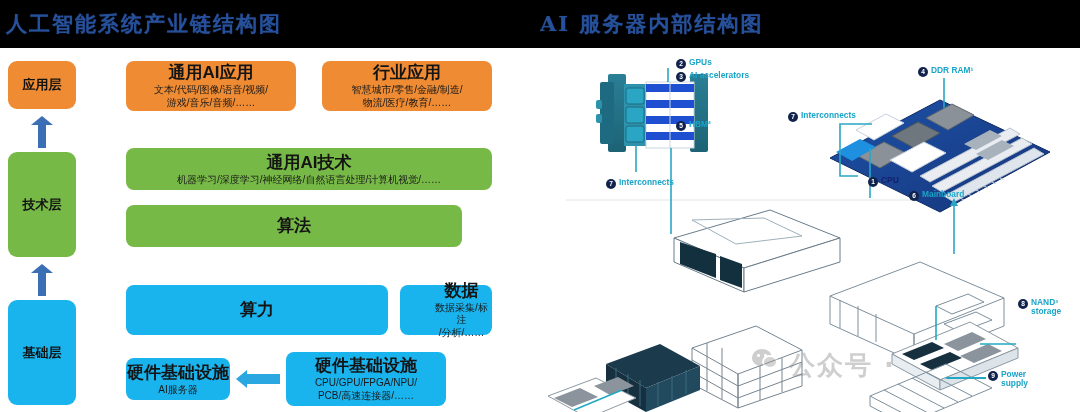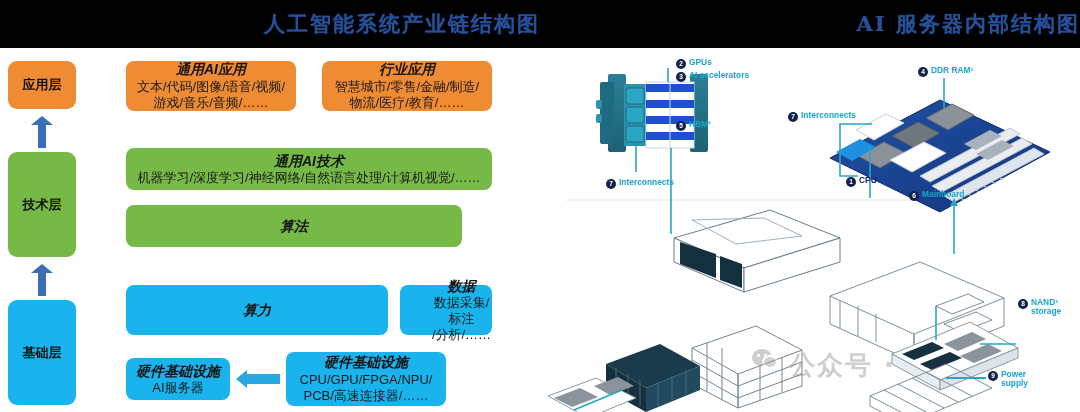--- a/index.html
+++ b/index.html
@@ -5,33 +5,33 @@
   * { box-sizing: border-box; margin:0; padding:0; }
   html,body { width:1080px; height:412px; overflow:hidden; background:#ffffff;
     font-family:"Liberation Sans","DejaVu Sans",sans-serif; }
   #root { position:relative; width:1080px; height:412px; background:#ffffff; }
 
   
   .titlebar { position:absolute; top:0; height:48px; background:#000000; overflow:hidden; }
   .titlebar.left  { left:0;   width:540px; }
   .titlebar.right { left:540px; width:540px; }
   .title-text { position:absolute; left:0; right:0; top:50%; transform:translateY(-50%);
-    text-align:right; color:#27509b; font-size:21px; font-weight:bold;
+    text-align:left; color:#27509b; font-size:21px; font-weight:bold;
     letter-spacing:2px; font-family:"DejaVu Serif","Liberation Serif",serif;
     text-shadow:0 0 1px rgba(39,80,155,.6); }
   .titlebar.left .title-text { padding-left:6px; }
 
   
   .left-panel { position:absolute; left:0; top:48px; width:540px; height:364px; background:#ffffff; }
 
   .box { position:absolute; border-radius:8px; color:#1b1b1b; display:flex;
     flex-direction:column; align-items:center; justify-content:center;
     text-align:center; line-height:1.18; }
-  .box .hdr { font-weight:bold; font-size:14px; color:#141414;font-style:italic; }
-  .box .sub  { font-size:13px; color:#1a1a1a; margin-top:1px; }
+  .box .hdr { font-weight:bold; font-size:17px; color:#141414; }
+  .box .sub  { font-size:10px; color:#1a1a1a; margin-top:1px; }
   .orange { background:#ef8b33; }
   .green  { background:#77b946; }
   .blue   { background:#19b3ed; }
 
   .layer-box { font-weight:bold; font-size:13px; color:#111; border-radius:9px; }
 
   
   .v-arrow { position:absolute; width:22px; }
   .v-arrow .shaft { position:absolute; left:7px; width:8px; bottom:0; top:7px; background:#3b6fb5; }
   .v-arrow .head  { position:absolute; left:0; top:0; width:0; height:0;
@@ -312,21 +312,21 @@
       <span class="txt">DDR RAM¹</span>
     </div>
     <div class="lbl" style="left:248px; top:63px;">
       <span class="num">7</span>
       <span class="txt">Interconnects</span>
     </div>
     <div class="lbl" style="left:66px; top:130px;">
       <span class="num">7</span>
       <span class="txt">Interconnects</span>
     </div>
-    <div class="lbl navy" style="left:306px; top:128px;">
+    <div class="lbl navy" style="left:328px; top:128px;">
       <span class="num">1</span>
       <span class="txt">CPU</span>
     </div>
     <div class="lbl" style="left:369px; top:142px;">
       <span class="num">6</span>
       <span class="txt">Mainboard</span>
     </div>
     <div class="lbl" style="left:478px; top:250px;">
       <span class="num">8</span>
       <span class="txt">NAND³

